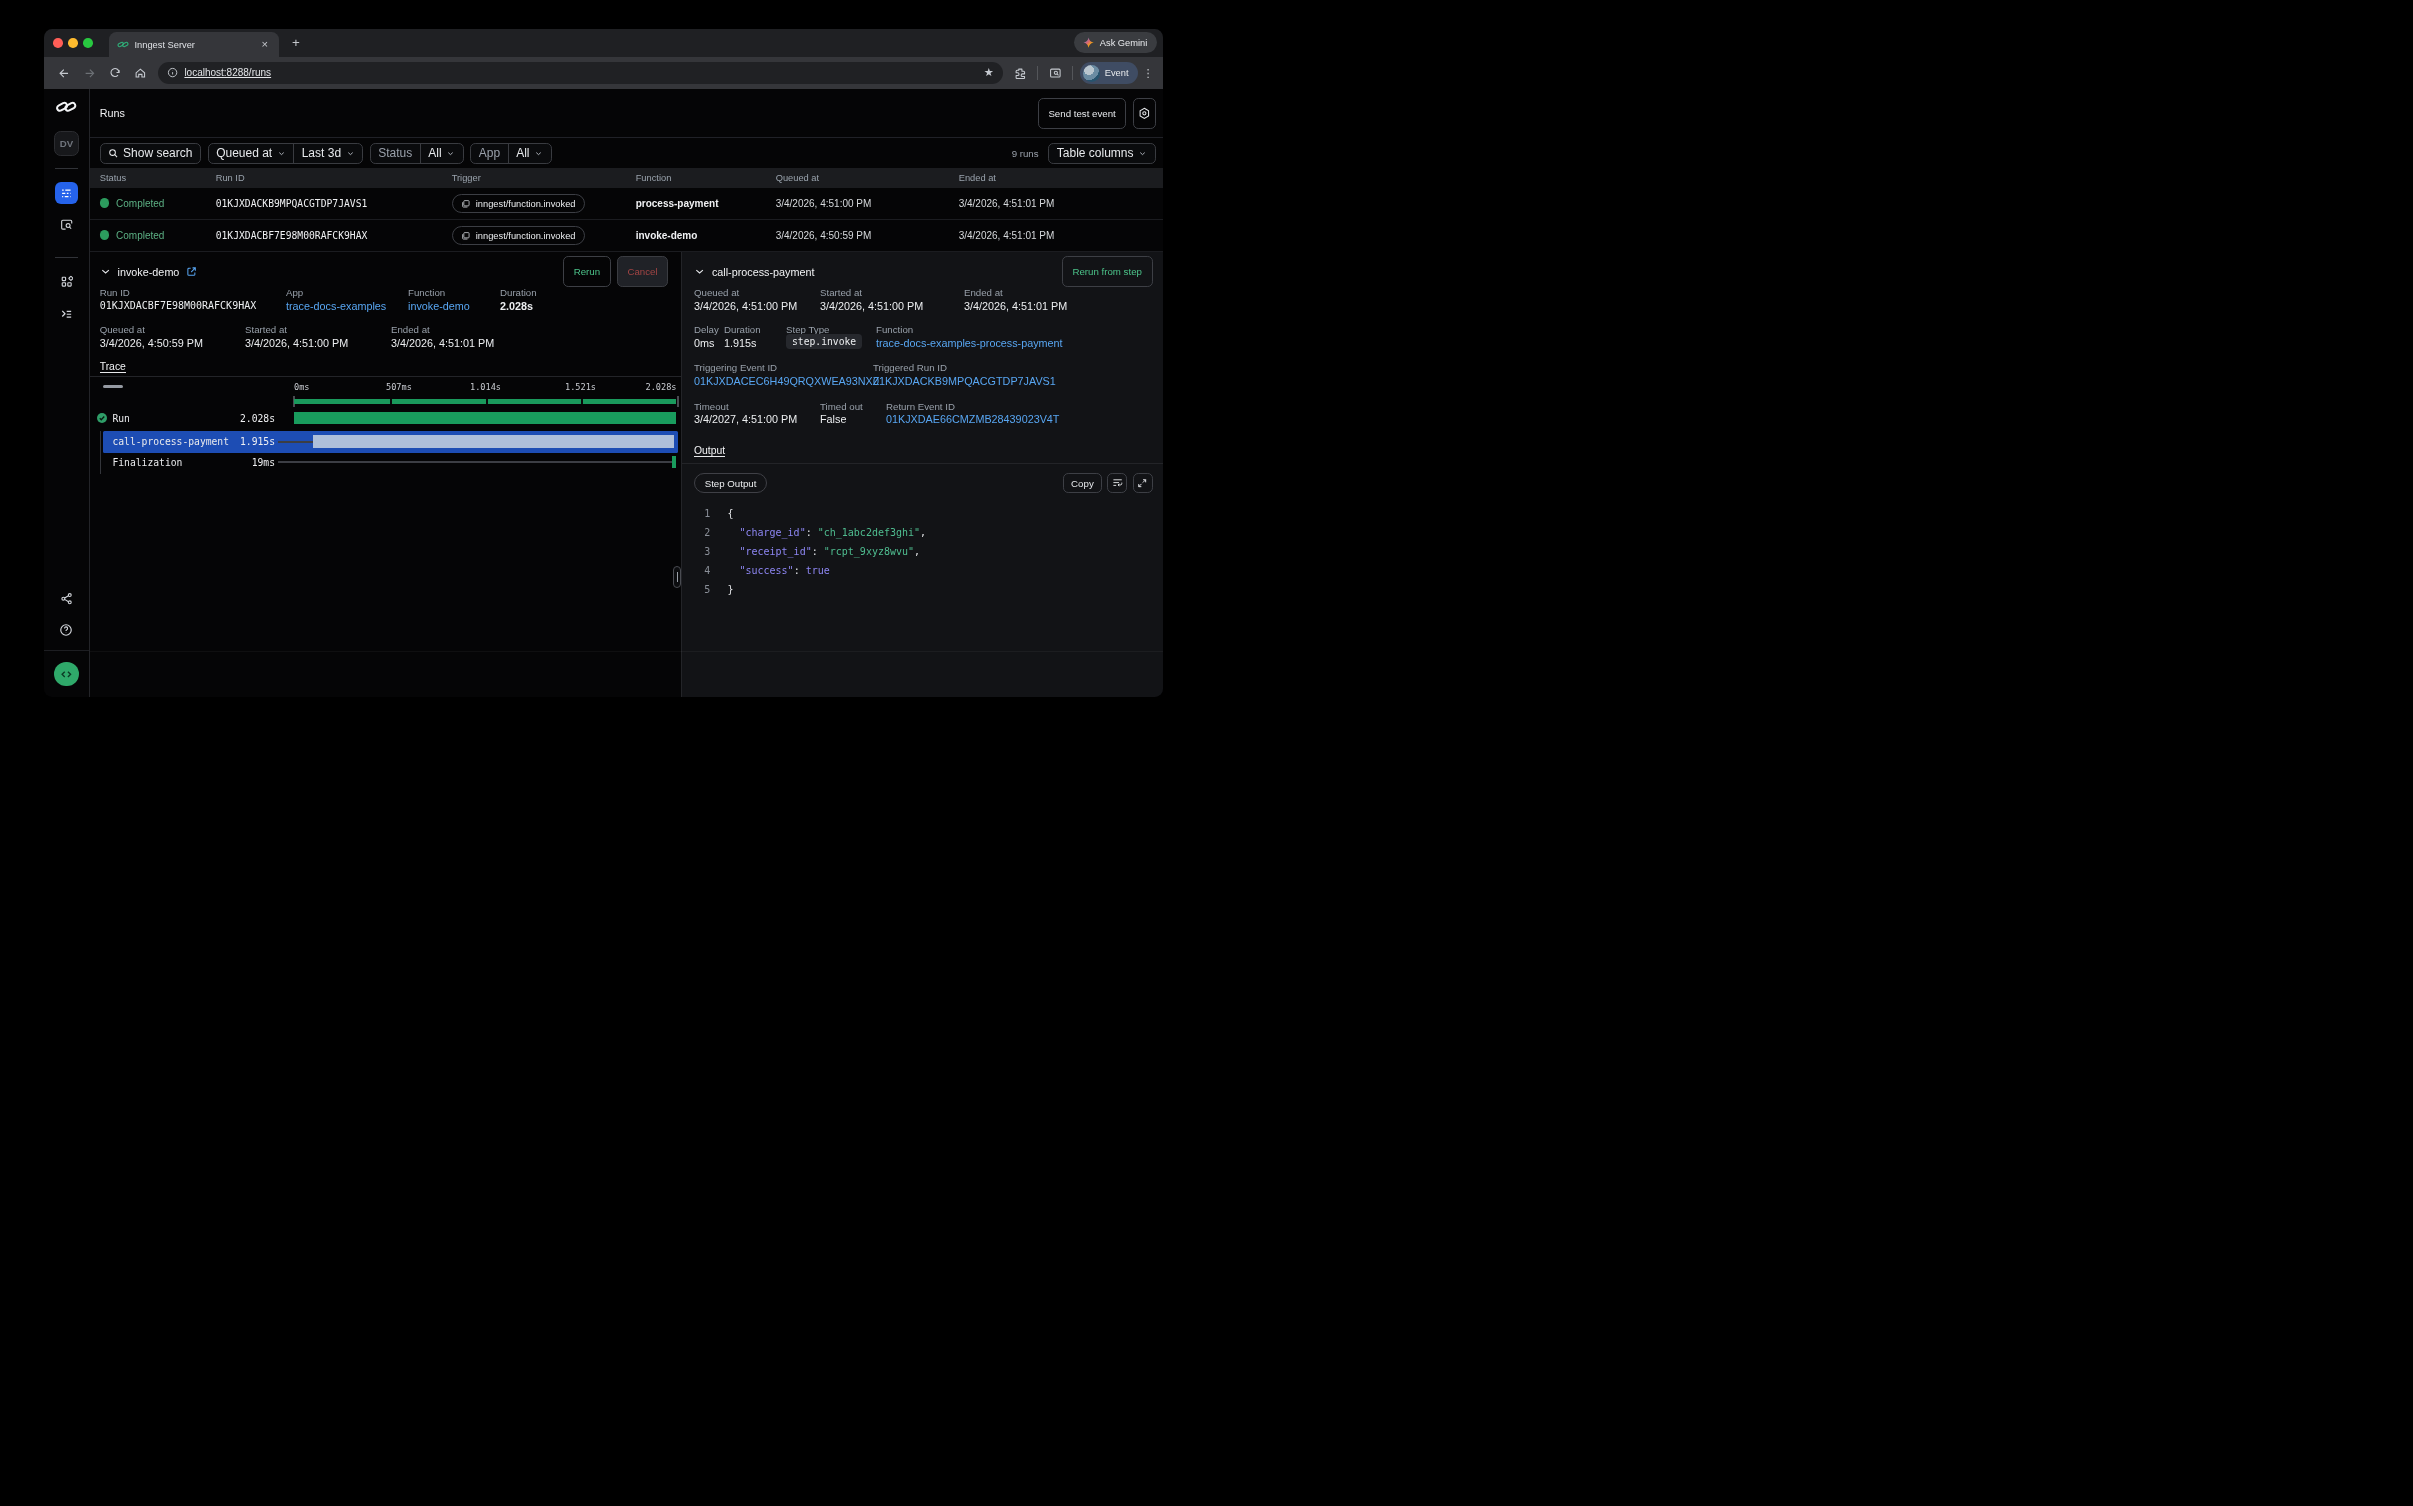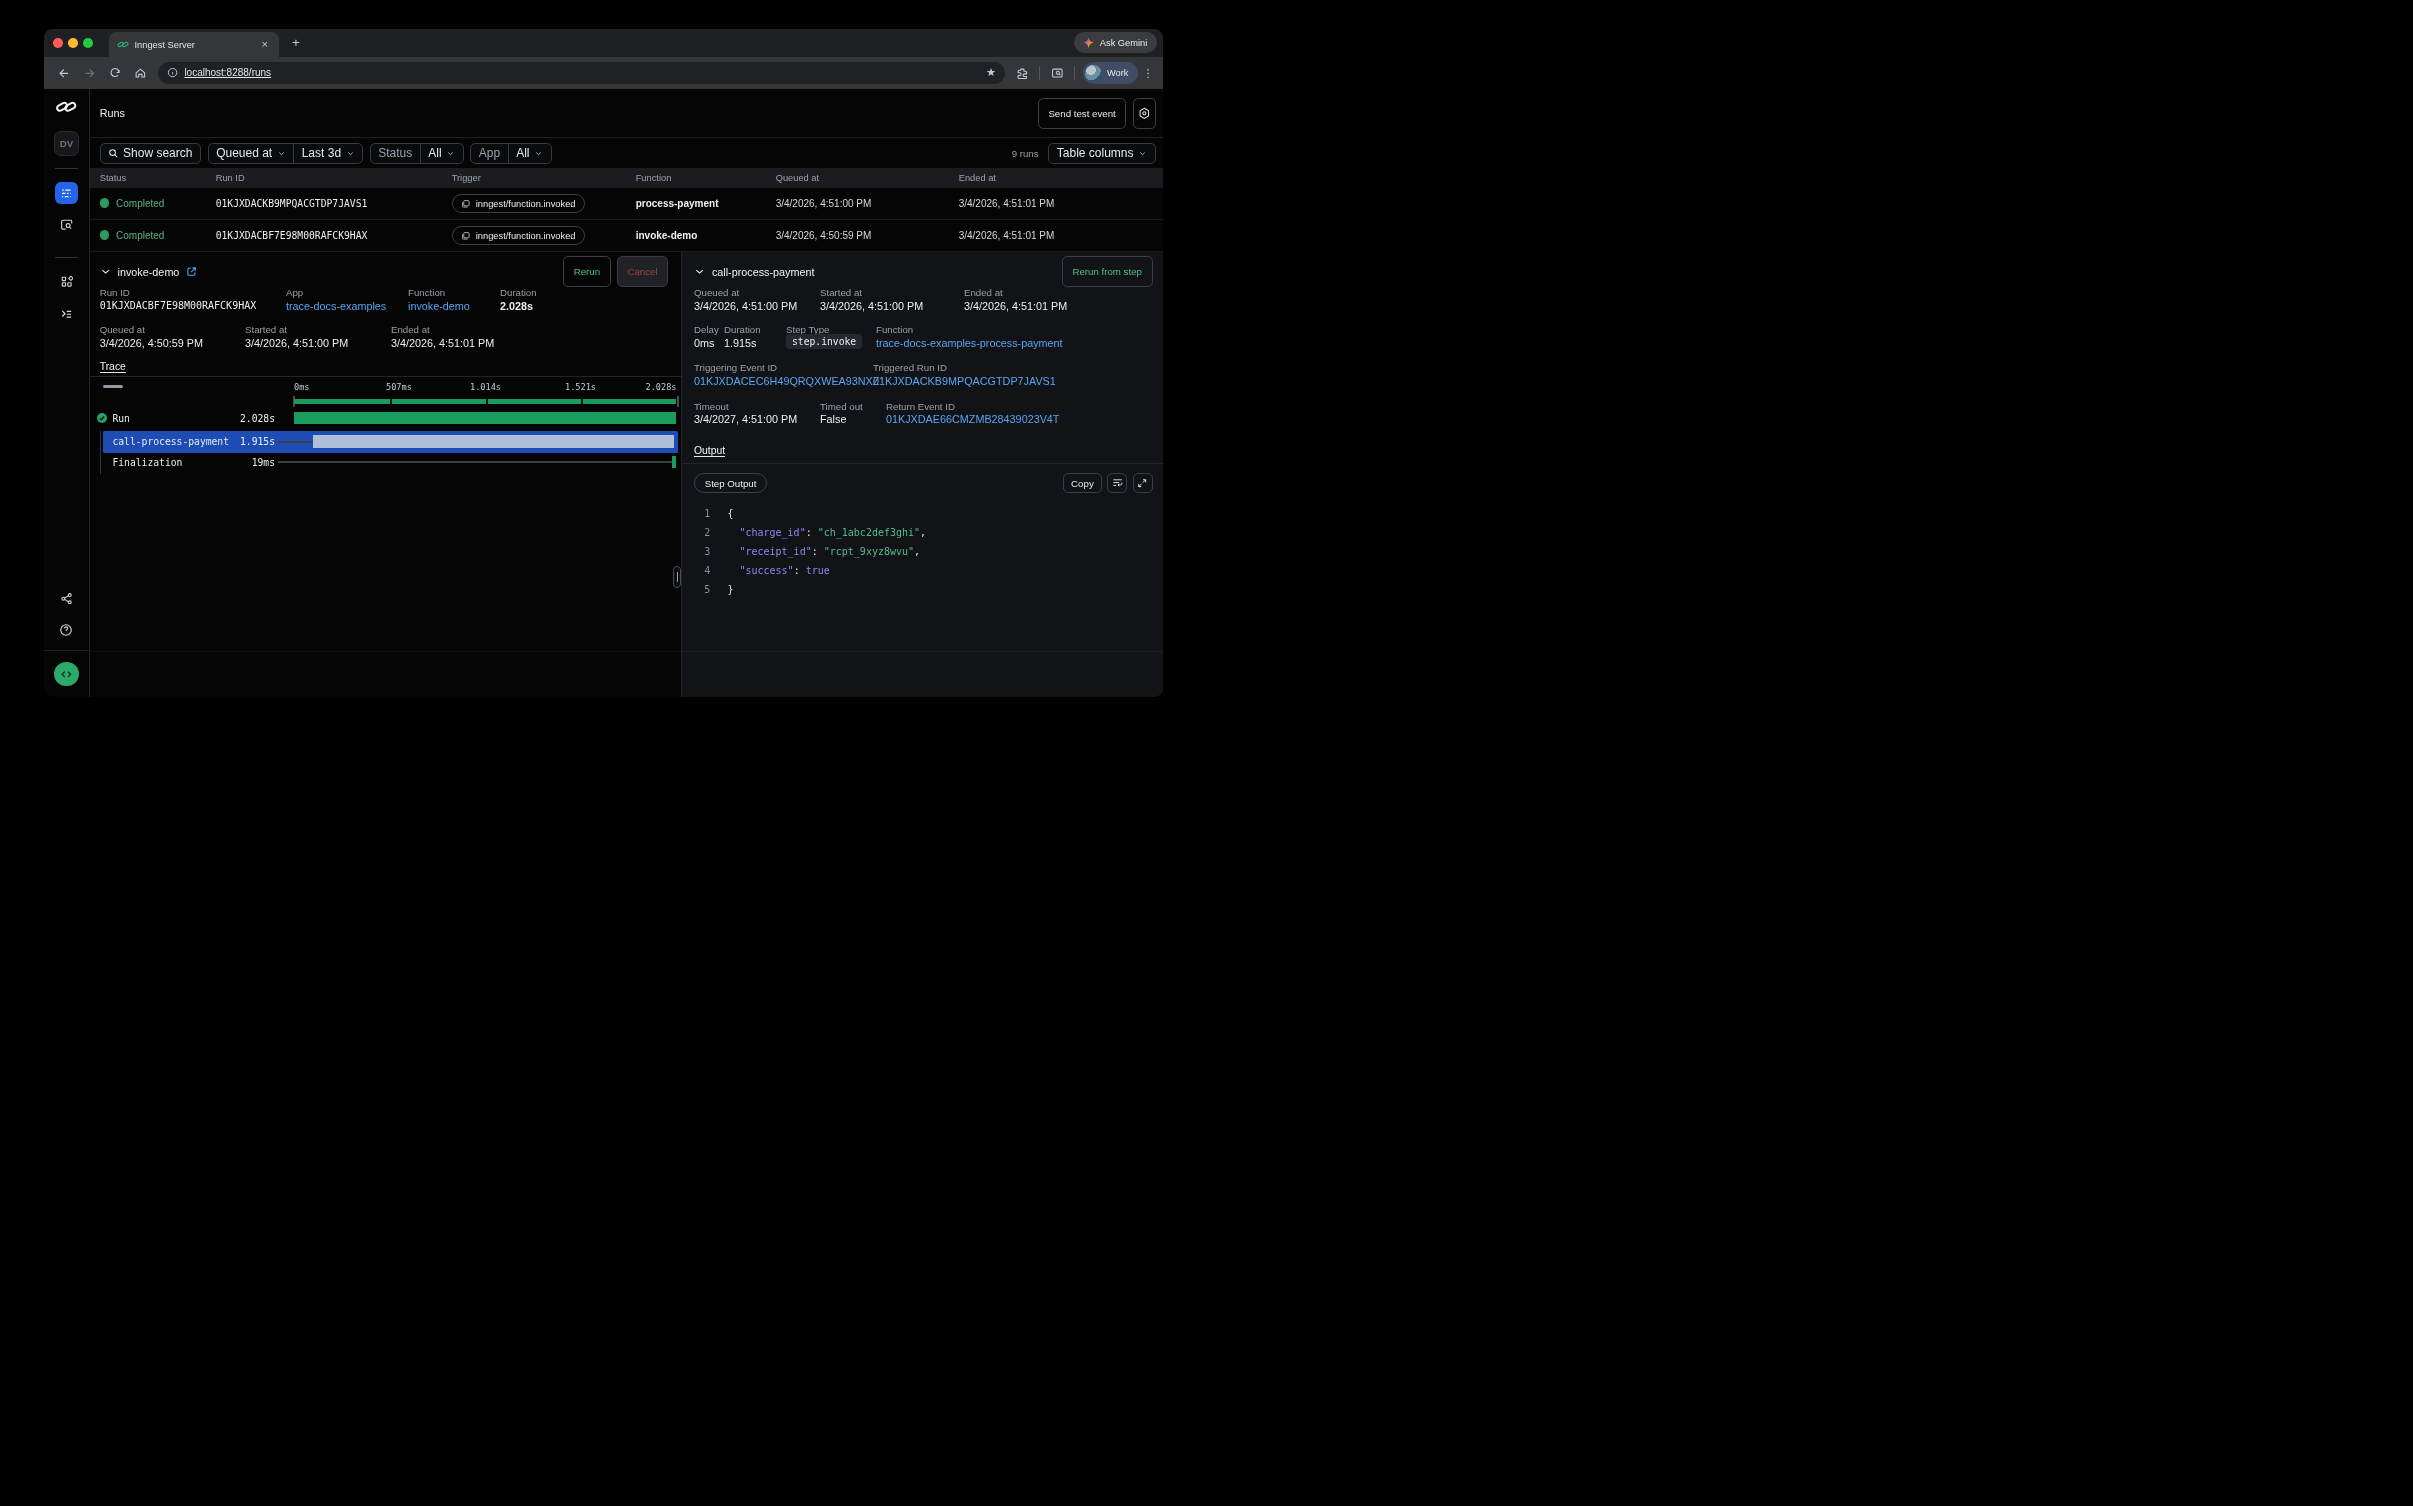--- a/index.html
+++ b/index.html
@@ -212,21 +212,21 @@
     <span class="navbtn">
       <svg width="12.7" height="12.7" viewBox="0 0 24 24" stroke="#c6cad0" stroke-width="2" fill="none">
         <rect x="3" y="4" width="18" height="15" rx="2"></rect>
             <circle cx="13" cy="11" r="3"></circle>
             <path d="M15.2 13.2 18 16"></path>
       </svg>
     </span>
     <span class="tb-sep"></span>
     <div class="profile-chip">
       <span class="avatar"></span>
-      <span>Work</span>
+      <span>Event</span>
     </div>
     <span class="kebab">⋮</span>
   </div>
 
   <div class="app">
 
     <div class="sidebar">
       <span class="sb-logo">
         <svg width="22.4" height="15.7" viewBox="0 0 28 20" fill="none" stroke="#f2f3f5" stroke-width="2.6">
           <rect x="2" y="6.5" width="13.5" height="7" rx="3.5" transform="rotate(-28 8.75 10)"></rect>

